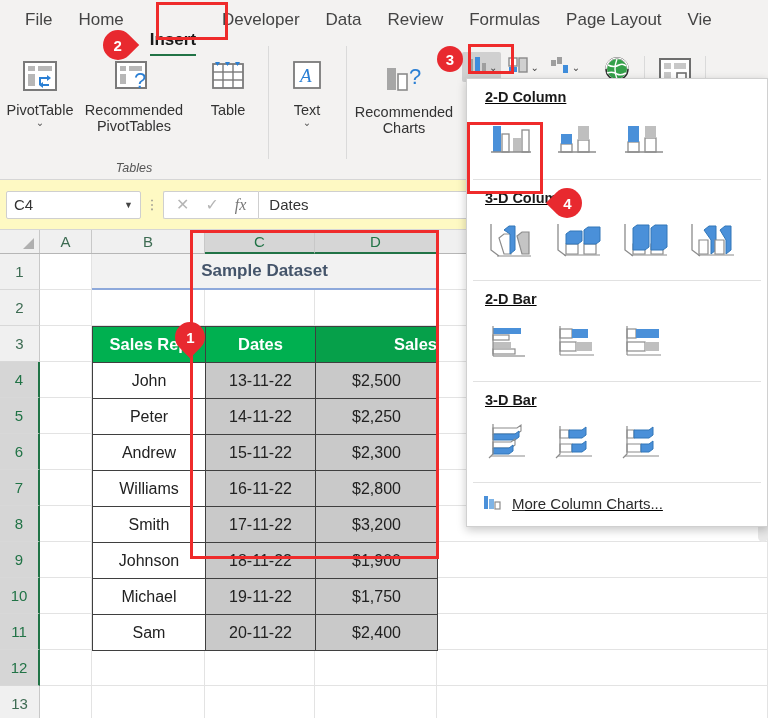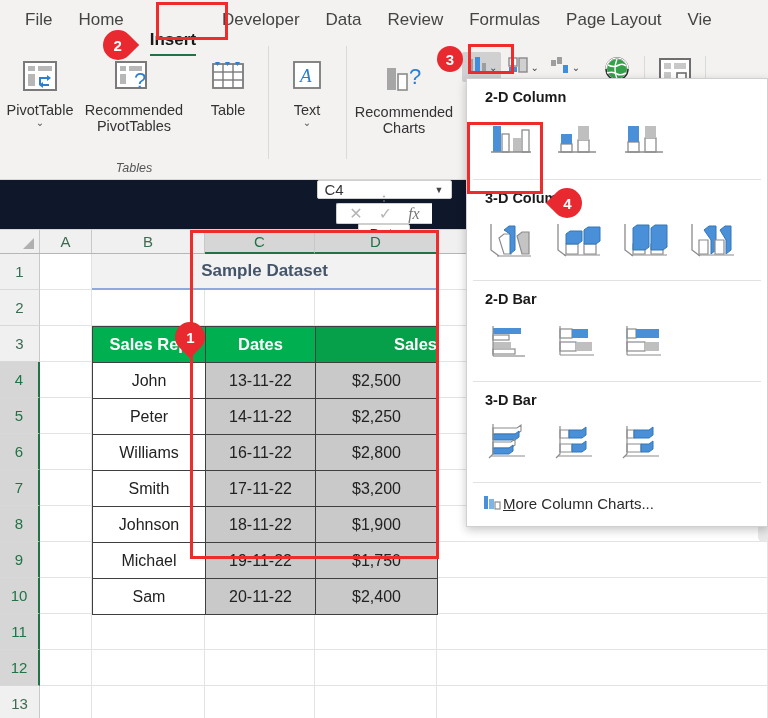--- a/index.html
+++ b/index.html
@@ -70,24 +70,23 @@
   .cbtn {
     display: flex; align-items: center; gap: 1px;
     padding: 3px 4px; border-radius: 2px;
   }
   .cbtn.selected { background: #d0d0d0; }
   .cbtn .chev { font-size: 10px; color: #444; }
   .sep-v { width: 1px; background: #dadada; align-self: stretch; margin: 4px 6px; }
 
   
   .formula-bar {
-    height: 50px; background: #0f172a;
+    height: 50px; background: #fef9c3;
     display: flex; align-items: center; padding: 0 6px;
     border-bottom: 1px solid #d6d6d6;
-    flex-direction: column;
   }
   .namebox {
     width: 135px; height: 28px; background: #fff;
     border: 1px solid #cfcfcf; border-radius: 2px;
     display: flex; align-items: center; justify-content: space-between;
     padding: 0 7px; font-size: 15px; color: #333;
   }
   .namebox .chev { font-size: 9px; color: #444; }
   .dots { width: 22px; text-align: center; color: #888; font-size: 13px; letter-spacing: 0; line-height: 4px; }
   .fbtns {
@@ -192,33 +191,34 @@
   }
   .badge.drop-nw > span { transform: rotate(45deg); }
 
   
   .chart-menu {
     position: absolute; left: 466px; top: 78px;
     width: 302px; background: #fff;
     border: 1px solid #d0d0d0;
     box-shadow: 0 3px 9px rgba(0,0,0,.22);
     z-index: 20;
+    text-decoration: underline;
   }
   .cm-head {
     font-size: 14.5px; font-weight: bold; color: #1a1a1a;
     padding: 10px 0 4px 18px;
   }
   .cm-row { display: flex; padding: 2px 0 10px 12px; gap: 3px; }
   .cm-tile {
     width: 64px; height: 58px;
     display: flex; align-items: center; justify-content: center;
   }
   .cm-div { height: 1px; background: #e1e1e1; margin: 0 6px; }
   .cm-more {
-    display: flex; align-items: center; 
+    display: flex; align-items: center; gap: 9px;
     padding: 10px 0 12px 16px; font-size: 15px; color: #2b2b2b;
   }
   .cm-more u { text-decoration: underline; }
 
   .scrollbar-v {
     position: absolute; right: 0; top: 252px; width: 10px; height: 60px;
     background: #e8e8e8; border-radius: 5px; z-index: 5;
   }
 </style>
 </head>
@@ -526,20 +526,25 @@
           <td class="rep">John</td>
           <td class="dte">13-11-22</td>
           <td class="sal">$2,500</td>
         </tr>
     <tr>
           <td class="rep">Peter</td>
           <td class="dte">14-11-22</td>
           <td class="sal">$2,250</td>
         </tr>
     <tr>
+          <td class="rep">Andrew</td>
+          <td class="dte">15-11-22</td>
+          <td class="sal">$2,300</td>
+        </tr>
+    <tr>
           <td class="rep">Williams</td>
           <td class="dte">16-11-22</td>
           <td class="sal">$2,800</td>
         </tr>
     <tr>
           <td class="rep">Smith</td>
           <td class="dte">17-11-22</td>
           <td class="sal">$3,200</td>
         </tr>
     <tr>

